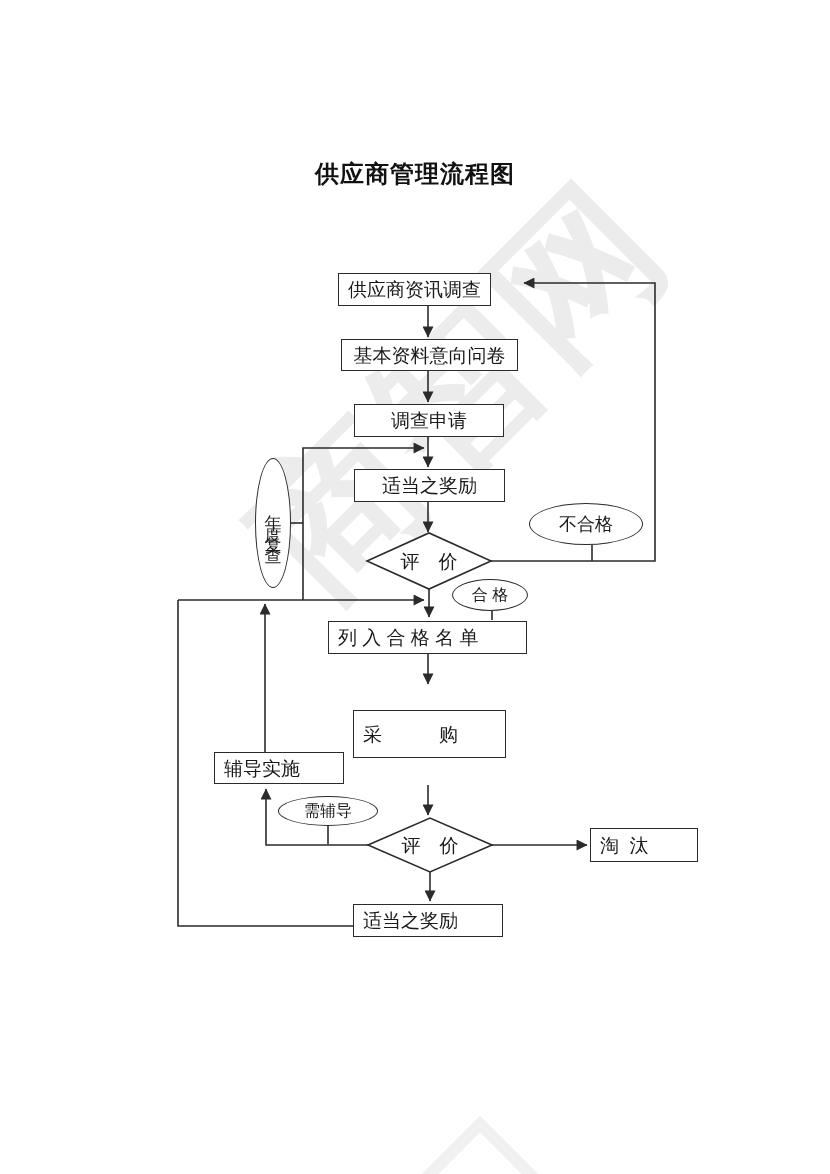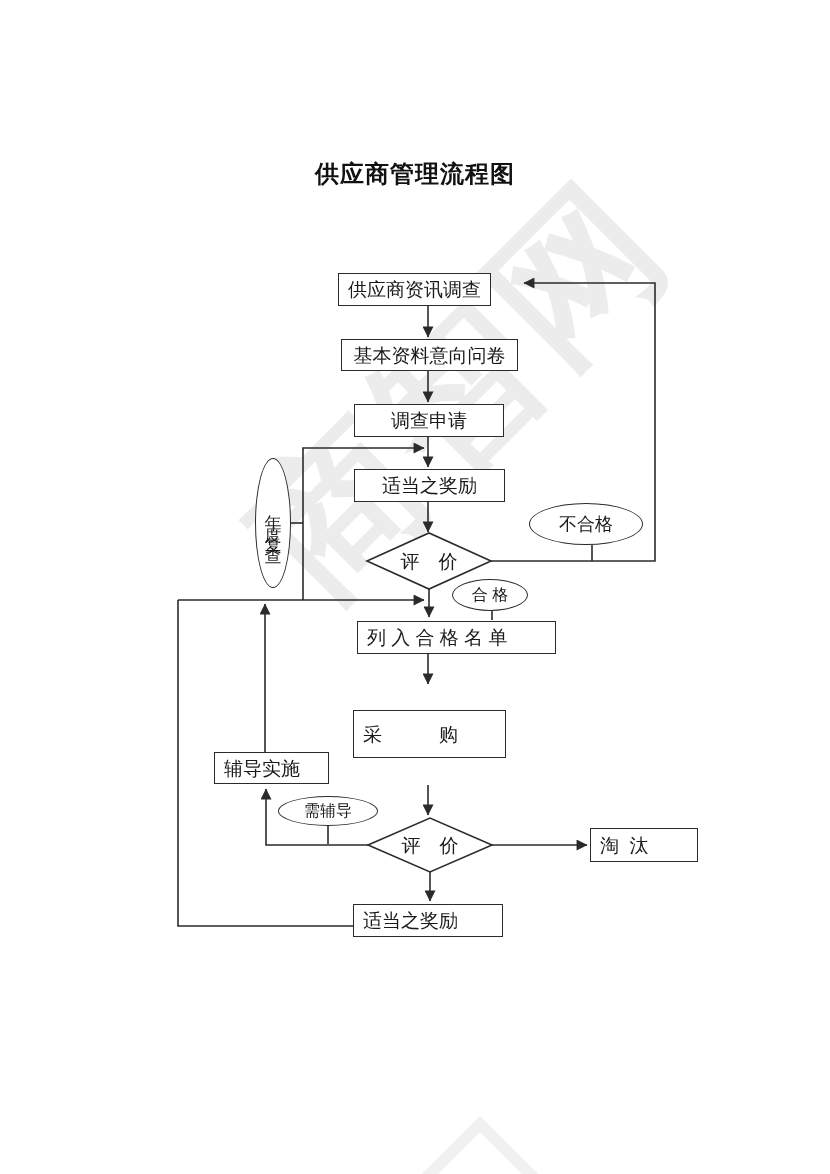--- a/index.html
+++ b/index.html
@@ -133,26 +133,26 @@
   </svg>
 
   <div class="node" style="left:338px;top:273px;width:153px;height:33px;">供应商资讯调查</div>
 
   <div class="node" style="left:341px;top:339px;width:177px;height:32px;">基本资料意向问卷</div>
 
   <div class="node" style="left:354px;top:404px;width:150px;height:33px;">调查申请</div>
 
   <div class="node" style="left:354px;top:469px;width:151px;height:33px;">适当之奖励</div>
 
-  <div class="node align-left" style="left:328px;top:621px;width:199px;height:33px;margin-left:29px;">列 入 合 格 名 单</div>
+  <div class="node align-left" style="left:328px;top:621px;width:199px;height:33px;">列 入 合 格 名 单</div>
 
   <div class="node align-left" style="left:353px;top:710px;width:153px;height:48px;">采　　　购</div>
 
 
-  <div class="node align-left" style="left:214px;top:752px;width:115px;height:32px;">辅导实施</div>
+  <div class="node align-left" style="left:214px;top:752px;width:130px;height:32px;">辅导实施</div>
 
   <div class="node align-left" style="left:590px;top:828px;width:108px;height:34px;">淘  汰</div>
 
   <div class="node ellipse" style="left:529px;top:503px;width:114px;height:42px;font-size:18px;">不合格</div>
 
   <div class="node align-left" style="left:353px;top:904px;width:150px;height:33px;">适当之奖励</div>
 
   <div class="node ellipse small" style="left:452px;top:579px;width:76px;height:32px;">合 格</div>
 
   <div class="node ellipse small" style="left:278px;top:796px;width:100px;height:30px;">需辅导</div>

